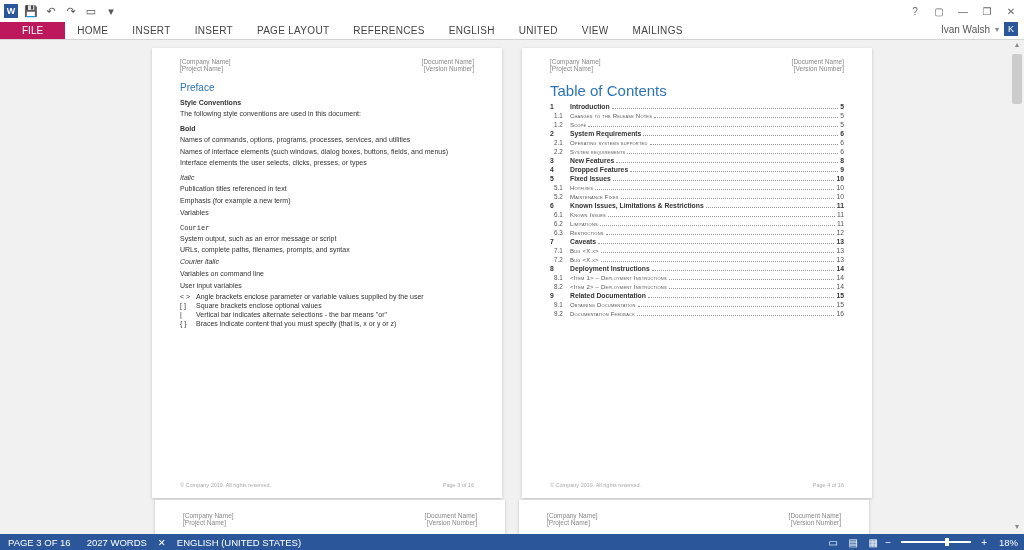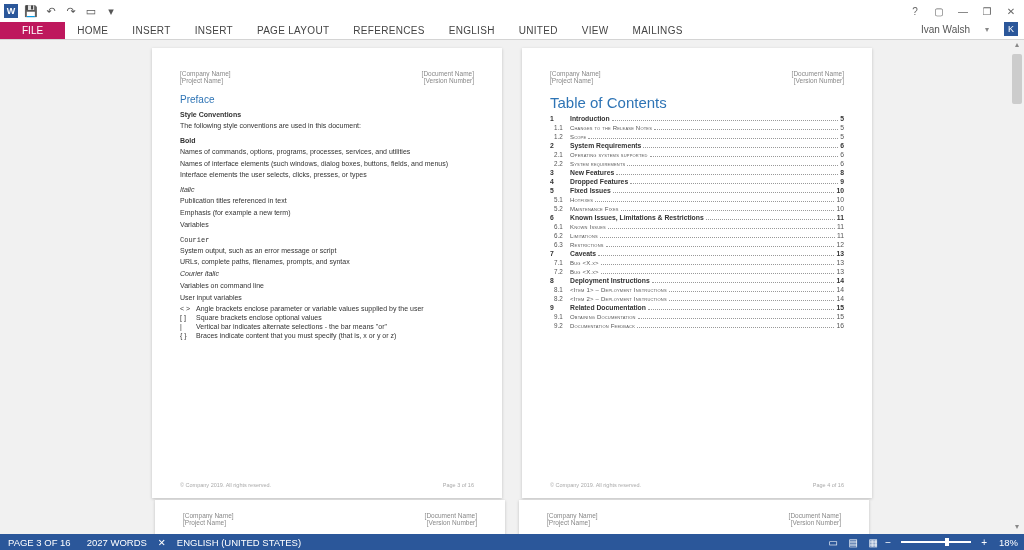--- a/index.html
+++ b/index.html
@@ -16,21 +16,21 @@
   .user-name { font-size: 10px; color: #555; }
   .user-badge { width: 14px; height: 14px; background: #2b579a; color: #fff; font-size: 9px; display: flex; align-items: center; justify-content: center; }
 
   
   .ribbon { height: 18px; display: flex; align-items: center; border-bottom: 1px solid #d4d4d4; font-size: 10px; }
   .file-tab { background: #be185d; color: #fff; padding: 3px 22px; height: 100%; display: flex; align-items: center; cursor: pointer; }
   .tab { padding: 3px 12px; color: #444; cursor: pointer; height: 100%; display: flex; align-items: center; letter-spacing: 0.3px; }
 
   
   .doc-area { position: absolute; top: 40px; bottom: 16px; left: 0; right: 0; background: #f1f1f1; display: flex; justify-content: center; gap: 20px; padding: 8px 0; overflow: hidden; }
-  .page { width: 350px; height: 450px; background: #fff; box-shadow: 0 1px 3px rgba(0,0,0,0.2); padding: 22px 28px; font-size: 7px; color: #333; position: relative; }
+  .page { width: 350px; height: 450px; background: #fff; box-shadow: 0 1px 3px rgba(0,0,0,0.2); padding: 10px 28px; font-size: 7px; color: #333; position: relative; }
   .page-peek { width: 350px; height: 40px; background: #fff; box-shadow: 0 1px 3px rgba(0,0,0,0.2); padding: 12px 28px; font-size: 6.5px; color: #888; position: absolute; }
   .peek-left { left: 155px; bottom: -6px; }
   .peek-right { right: 155px; bottom: -6px; }
   .page-header { display: flex; justify-content: space-between; font-size: 6.5px; color: #888; margin-bottom: 10px; }
   .page-footer { position: absolute; bottom: 10px; left: 28px; right: 28px; display: flex; justify-content: space-between; font-size: 5.5px; color: #aaa; }
 
   .h-preface { color: #2e74b5; font-size: 10px; margin-bottom: 6px; font-weight: normal; }
   .h-toc { color: #2e74b5; font-size: 15px; margin-bottom: 4px; font-weight: normal; }
   .bold { font-weight: bold; margin: 6px 0 3px; }
   .para { margin: 2px 0; line-height: 1.4; }
@@ -79,21 +79,21 @@
     <div class="qat-icon">▾</div>
   </div>
   <div class="titlebar-right">
     <div class="win-btn">?</div>
     <div class="win-btn">▢</div>
     <div class="win-btn">—</div>
     <div class="win-btn">❐</div>
     <div class="win-btn">✕</div>
   </div>
 </div>
-<div style="position:absolute; right:6px; top:22px; display:flex; align-items:center; gap:15px;">
+<div style="position:absolute; right:6px; top:22px; display:flex; align-items:center; gap:5px;">
   <span class="user-name">Ivan Walsh</span>
   <span style="font-size:8px;color:#888;">▾</span>
   <span class="user-badge">K</span>
 </div>
 
 <div class="ribbon">
   <div class="file-tab">FILE</div>
   <div class="tab">HOME</div>
   <div class="tab">INSERT</div>
   <div class="tab">INSERT</div>

